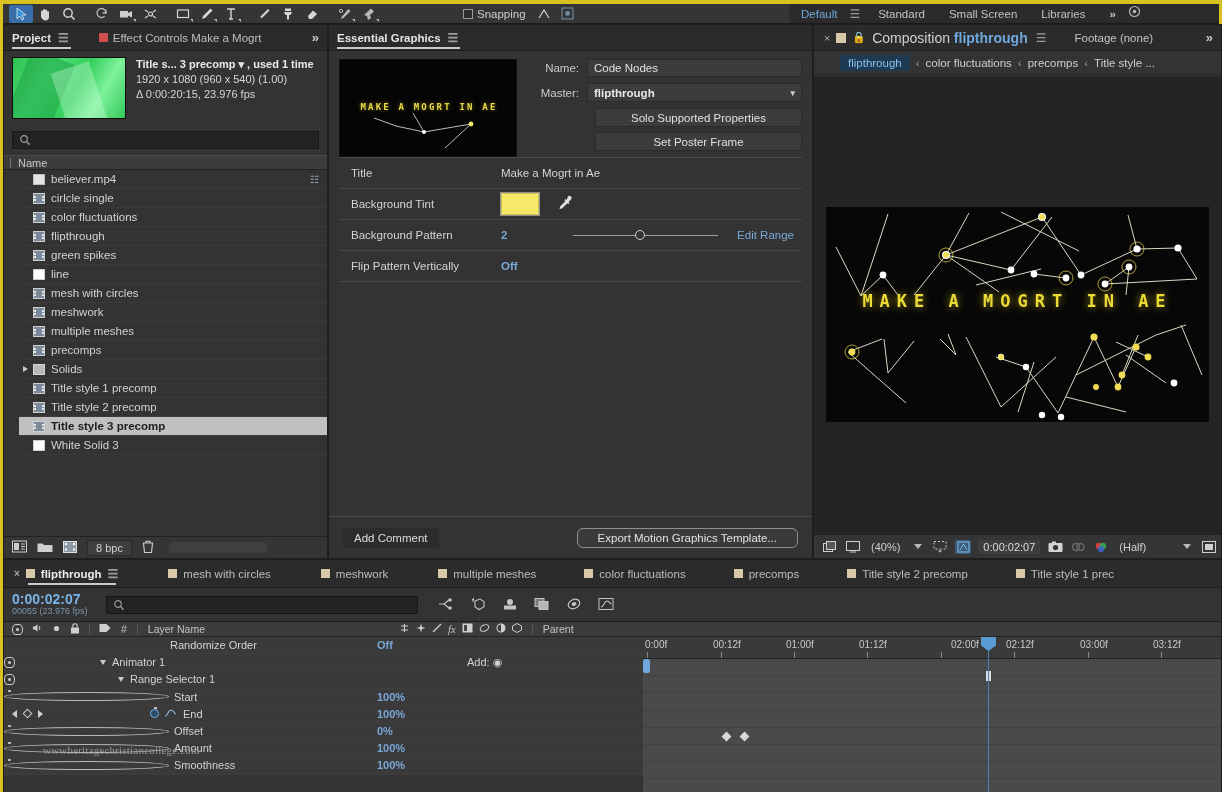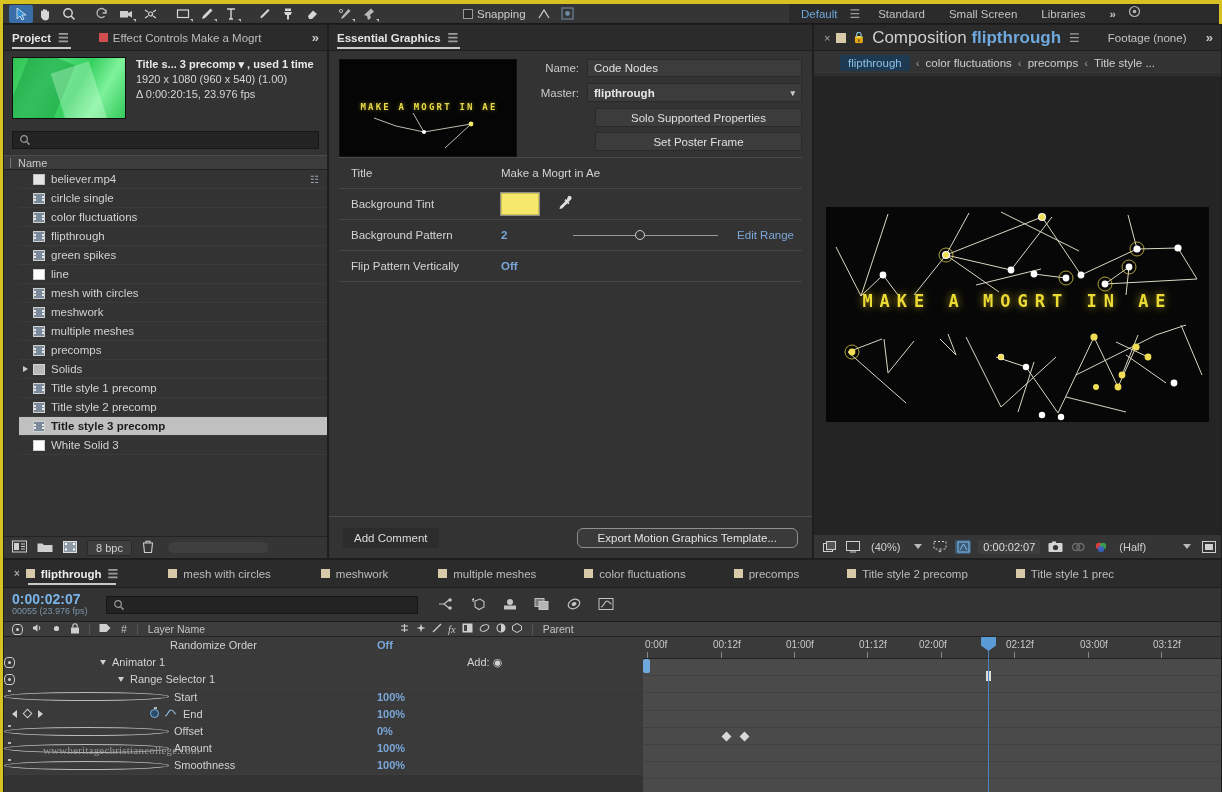--- a/index.html
+++ b/index.html
@@ -91,21 +91,21 @@
   .slider-knob{ position:absolute; left:62px; top:-5px; width:10px;height:10px;border-radius:50%;border:1.5px solid #cfcfcf; background:#333;}
   .link { color:#7aa7d8; font-size:11.5px;}
   .eg-foot { position:absolute; left:0; bottom:0; width:100%; height:42px; border-top:1px solid #4a4a4a; display:flex; align-items:center; padding:0 14px; gap:4px;}
   .add-comment { background:#2c2c2c; border:1px solid #2c2c2c; color:#dcdcdc; font-size:11.5px; padding:3px 10px;}
   .export-btn { margin-left:auto; border:1px solid #8f8f8f; border-radius:6px; padding:3px 20px; color:#e2e2e2; font-size:11.5px; background:#3a3a3a;}
 
   
   #comp { left:810px; top:20px; width:409px; height:535px; }
   .comp-tabs { height:26px; background:#2b2b2b; display:flex; align-items:center; padding-left:10px; border-bottom:1px solid #1e1e1e;}
   .lock-ico { color:#d8c221; font-size:11px; }
-  .comp-label { font-size:17px; color:#d0d0d0;}
+  .comp-label { font-size:14px; color:#d0d0d0;}
   .comp-label b { color:#6fa8dc; }
   .breadcrumbs { height:24px; background:#333; display:flex; align-items:center; gap:6px; padding-left:26px; font-size:11.5px; color:#cfcfcf; border-bottom:1px solid #272727;}
   .bc-active { background:#1d3a52; color:#8cc0e8; padding:2px 8px; border-radius:2px;}
   .bc-sep { color:#9a9a9a; }
   .comp-canvas { position:absolute; left:0; top:51px; width:407px; height:477px; background:#242424; display:flex; align-items:center; justify-content:center;}
   .comp-stage { width:383px; height:215px; background:#070707; position:relative; overflow:hidden; }
   .stage-title { position:absolute; left:0; top:84px; width:100%; text-align:center; color:#ecdb35; font-size:17px; letter-spacing:7px; font-family:"DejaVu Sans Mono", monospace; font-weight:bold; text-shadow:0 0 8px rgba(200,180,30,.85); z-index:3;}
   .comp-foot { position:absolute; left:0; bottom:0; width:100%; height:24px; background:#353535; border-top:1px solid #222; display:flex; align-items:center; gap:7px; padding-left:8px; font-size:11px; color:#cfcfcf;}
   .mini-btn { width:16px;height:14px; display:flex; align-items:center; justify-content:center;}
   .sel-box { display:flex; align-items:center; gap:14px; padding:0 3px;}
@@ -866,21 +866,21 @@
       <div class="tl-graph">
         <div class="ruler">
           <span class="rtick" style="left:2px">0:00f</span>
           <span class="rtickmark" style="left:4px"></span>
           <span class="rtick" style="left:70px">00:12f</span>
           <span class="rtickmark" style="left:78px"></span>
           <span class="rtick" style="left:143px">01:00f</span>
           <span class="rtickmark" style="left:151px"></span>
           <span class="rtick" style="left:216px">01:12f</span>
           <span class="rtickmark" style="left:224px"></span>
-          <span class="rtick" style="left:276px">02:00f</span>
+          <span class="rtick" style="left:308px">02:00f</span>
           <span class="rtickmark" style="left:298px"></span>
           <span class="rtick" style="left:363px">02:12f</span>
           <span class="rtickmark" style="left:371px"></span>
           <span class="rtick" style="left:437px">03:00f</span>
           <span class="rtickmark" style="left:445px"></span>
           <span class="rtick" style="left:510px">03:12f</span>
           <span class="rtickmark" style="left:518px"></span>
         </div>
         <div class="work-start"></div>
         <div class="graph-rows">

